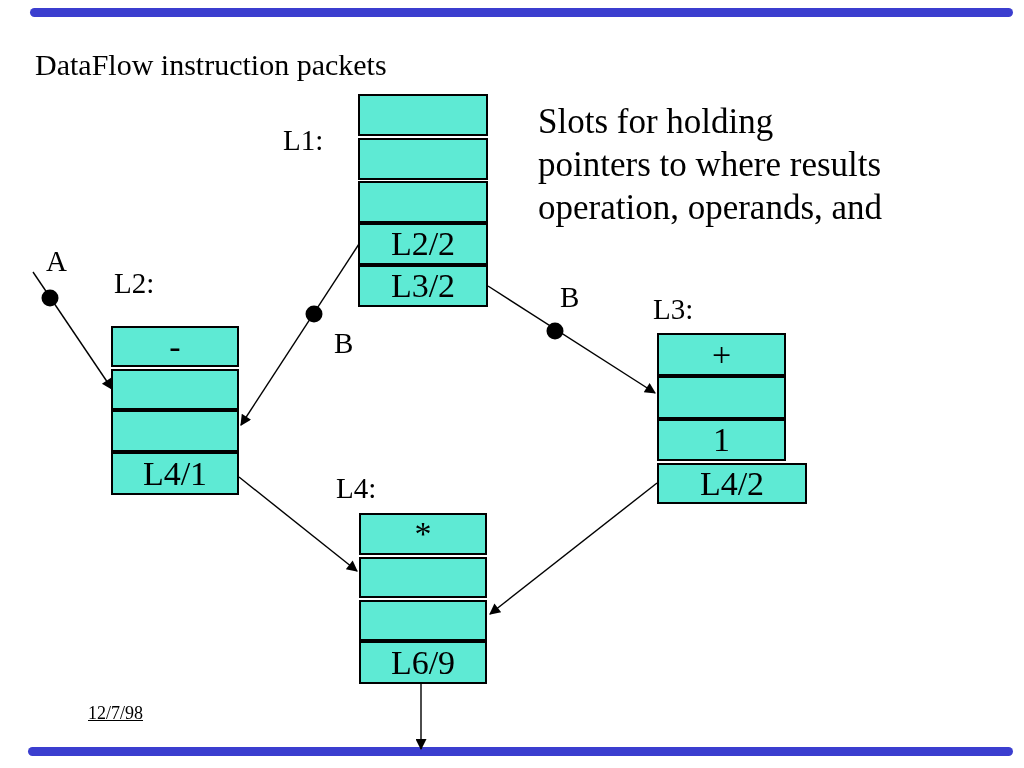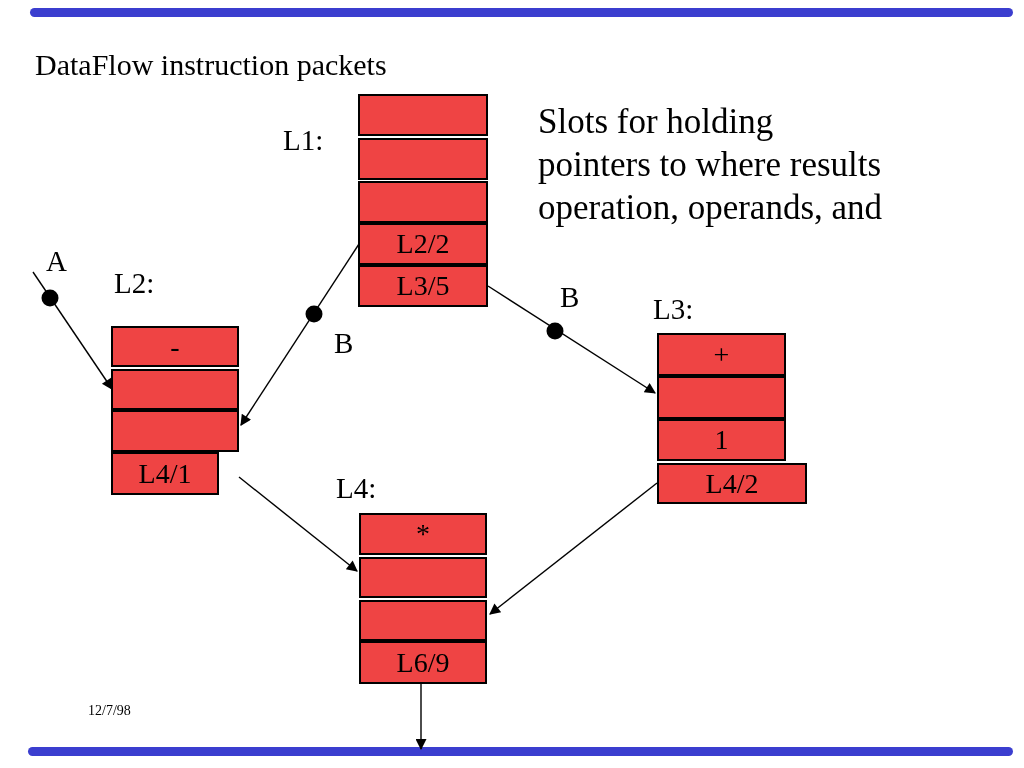--- a/index.html
+++ b/index.html
@@ -13,28 +13,28 @@
   .accent-bar.top { left:30px; top:8px; width:983px; }
   .accent-bar.bottom { left:28px; top:747px; width:985px; }
   .title {
     position:absolute; left:35px; top:40px;
     font-size:30px; line-height:50px; white-space:nowrap;
   }
   .annotation {
     position:absolute; left:538px; top:100px;
     font-size:35px; line-height:43px; white-space:nowrap;
   }
-  .date { position:absolute; left:88px; top:703px; font-size:14px; }
+  .date { position:absolute; left:88px; top:703px; font-size:18px;text-decoration:underline; }
   .packet-label, .edge-label {
     position:absolute; font-size:29px; line-height:30px; white-space:nowrap;
   }
   .cell {
     position:absolute; box-sizing:border-box;
-    border:2px solid #000; background:#ef4444;
-    font-size:28px; text-align:center;
+    border:2px solid #000; background:#5eead4;
+    font-size:34px; text-align:center;
     display:flex; align-items:center; justify-content:center;
   }
   svg.edges { position:absolute; left:0; top:0; width:1024px; height:768px; }
 </style>
 </head>
 <body>
 
 <div class="slide">
   <div class="accent-bar top" style="background: rgb(59, 62, 207);"></div>
   <div class="accent-bar bottom" style="background: rgb(59, 62, 207);"></div>
@@ -67,26 +67,26 @@
         <circle cx="555" cy="331" r="8.5" fill="#000000"></circle>
       </g>
   </svg>
 
   <div id="diagram-layer">
       <div class="packet-label" style="left: 283px; top: 109px; margin-top: 16px;">L1:</div>
       <div class="cell" style="left: 358px; width: 130px; top: 94px; height: 42px;"></div>
       <div class="cell" style="left: 358px; width: 130px; top: 138px; height: 42px;"></div>
       <div class="cell" style="left: 358px; width: 130px; top: 181px; height: 42px;"></div>
       <div class="cell" style="left: 358px; width: 130px; top: 223px; height: 42px;">L2/2</div>
-      <div class="cell" style="left: 358px; width: 130px; top: 265px; height: 42px;">L3/5</div>
+      <div class="cell" style="left: 358px; width: 130px; top: 265px; height: 42px;">L3/2</div>
       <div class="packet-label" style="left: 114px; top: 268px;">L2:</div>
       <div class="cell" style="left: 111px; width: 128px; top: 326px; height: 41px;">-</div>
       <div class="cell" style="left: 111px; width: 128px; top: 369px; height: 41px;"></div>
       <div class="cell" style="left: 111px; width: 128px; top: 410px; height: 42px;"></div>
-      <div class="cell" style="left: 111px; width: 108px; top: 452px; height: 43px;">L4/1</div>
+      <div class="cell" style="left: 111px; width: 128px; top: 452px; height: 43px;">L4/1</div>
       <div class="packet-label" style="left: 653px; top: 294px;">L3:</div>
       <div class="cell" style="left: 657px; width: 129px; top: 333px; height: 43px;">+</div>
       <div class="cell" style="left: 657px; width: 129px; top: 376px; height: 43px;"></div>
       <div class="cell" style="left: 657px; width: 129px; top: 419px; height: 42px;">1</div>
       <div class="cell" style="left: 657px; width: 150px; top: 463px; height: 41px;">L4/2</div>
       <div class="packet-label" style="left: 336px; top: 473px;">L4:</div>
       <div class="cell" style="left: 359px; width: 128px; top: 513px; height: 42px;">*</div>
       <div class="cell" style="left: 359px; width: 128px; top: 557px; height: 41px;"></div>
       <div class="cell" style="left: 359px; width: 128px; top: 600px; height: 41px;"></div>
       <div class="cell" style="left: 359px; width: 128px; top: 641px; height: 43px;">L6/9</div>

